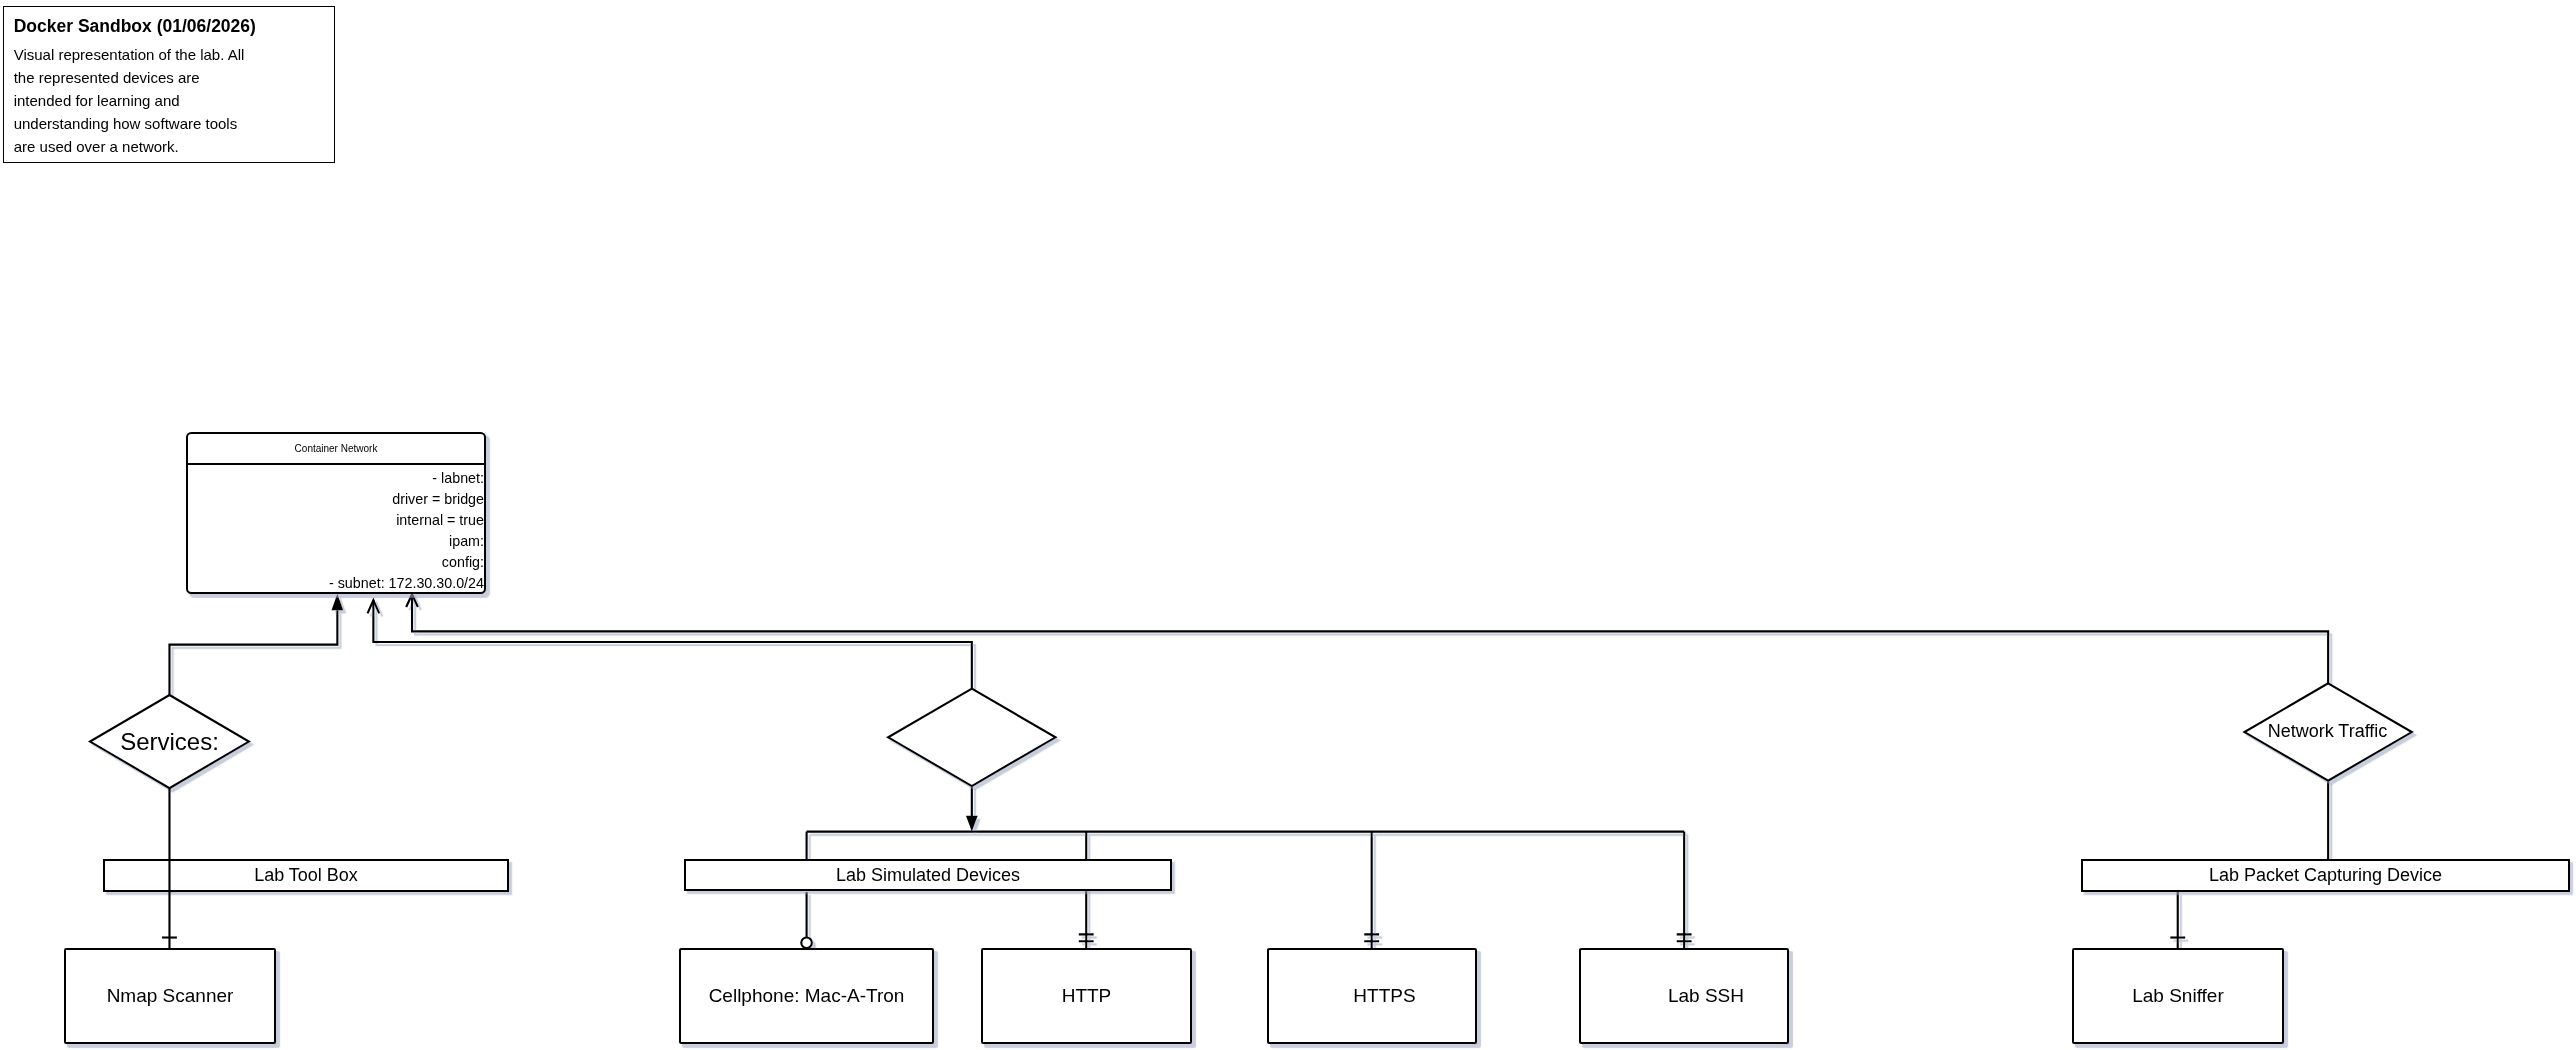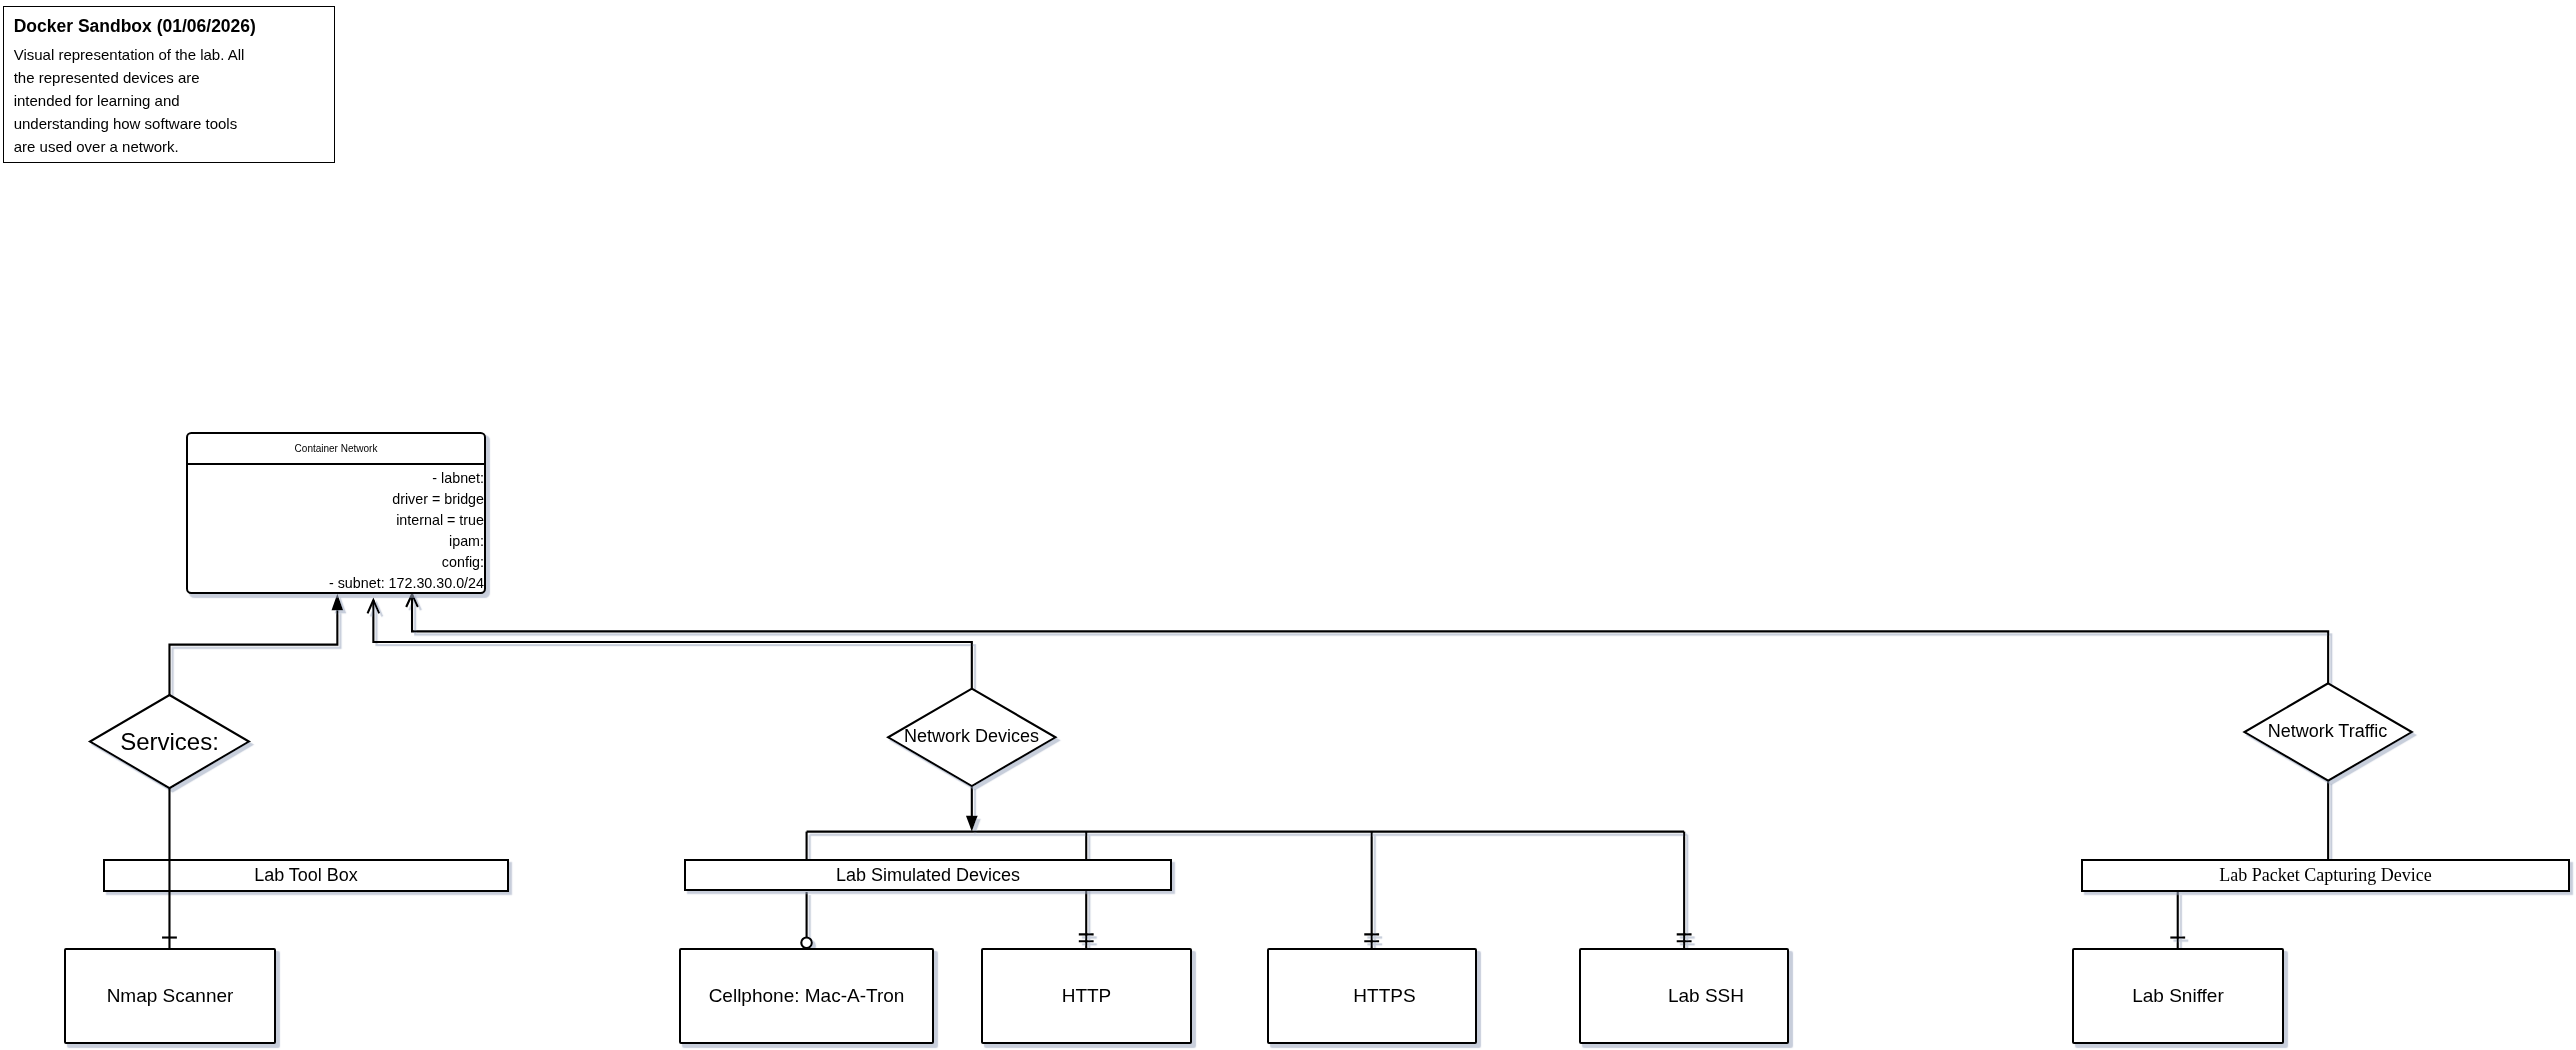--- a/index.html
+++ b/index.html
@@ -15,21 +15,21 @@
   .note-line{font-size:15px;line-height:23px;}
   
   .netbox{left:186px;top:432px;width:300px;height:162px;border-radius:5.3px;}
   .netbox-header{height:29px;border-bottom:2.1px solid #000;display:flex;align-items:center;
                  justify-content:center;font-size:10px;}
   .netbox-body{padding:2.6px 0 0 6.4px;font-size:14.3px;line-height:21px;white-space:pre;}
   
   .bar{display:flex;align-items:center;justify-content:center;font-size:18px;}
   .bar-toolbox{left:103px;top:859px;width:406px;height:33px;}
   .bar-simdev{left:684px;top:859px;width:488px;height:32px;}
-  .bar-packet{left:2081px;top:859px;width:489px;height:33px;font-family:Liberation Serif, serif;}
+  .bar-packet{left:2081px;top:859px;width:489px;height:33px;}
   
   .term{top:948px;height:96px;border-radius:2px;display:flex;align-items:center;
         justify-content:center;font-size:19px;}
   .t-nmap{left:64px;width:212px;}
   .t-cell{left:679px;width:255px;}
   .t-http{left:981px;width:211px;}
   .t-https{left:1267px;width:210px;padding-left:25px;}
   .t-ssh{left:1579px;width:210px;padding-left:44px;}
   .t-sniffer{left:2072px;width:212px;}
   
@@ -99,21 +99,20 @@
     <div class="note-line">understanding how software tools</div>
     <div class="note-line">are used over a network.</div>
   </div>
 
   <div class="shape netbox">
     <div class="netbox-header">Container Network</div>
     <div class="netbox-body"><span>- labnet:</span><br><span>   driver = bridge</span><br><span>   internal = true</span><br><span>   ipam:</span><br><span>      config:</span><br><span>         - subnet: 172.30.30.0/24</span></div>
   </div>
 
   <div class="dlabel dl-services">Services:</div>
-  <div class="dlabel dl-nd">Network Devices</div>
   <div class="dlabel dl-nt">Network Traffic</div>
 
   <div class="shape bar bar-toolbox">Lab Tool Box</div>
   <div class="shape bar bar-simdev">Lab Simulated Devices</div>
   <div class="shape bar bar-packet">Lab Packet Capturing Device</div>
 
   <div class="shape term t-nmap">Nmap Scanner</div>
   <div class="shape term t-cell">Cellphone: Mac-A-Tron</div>
   <div class="shape term t-http">HTTP</div>
   <div class="shape term t-https">HTTPS</div>

